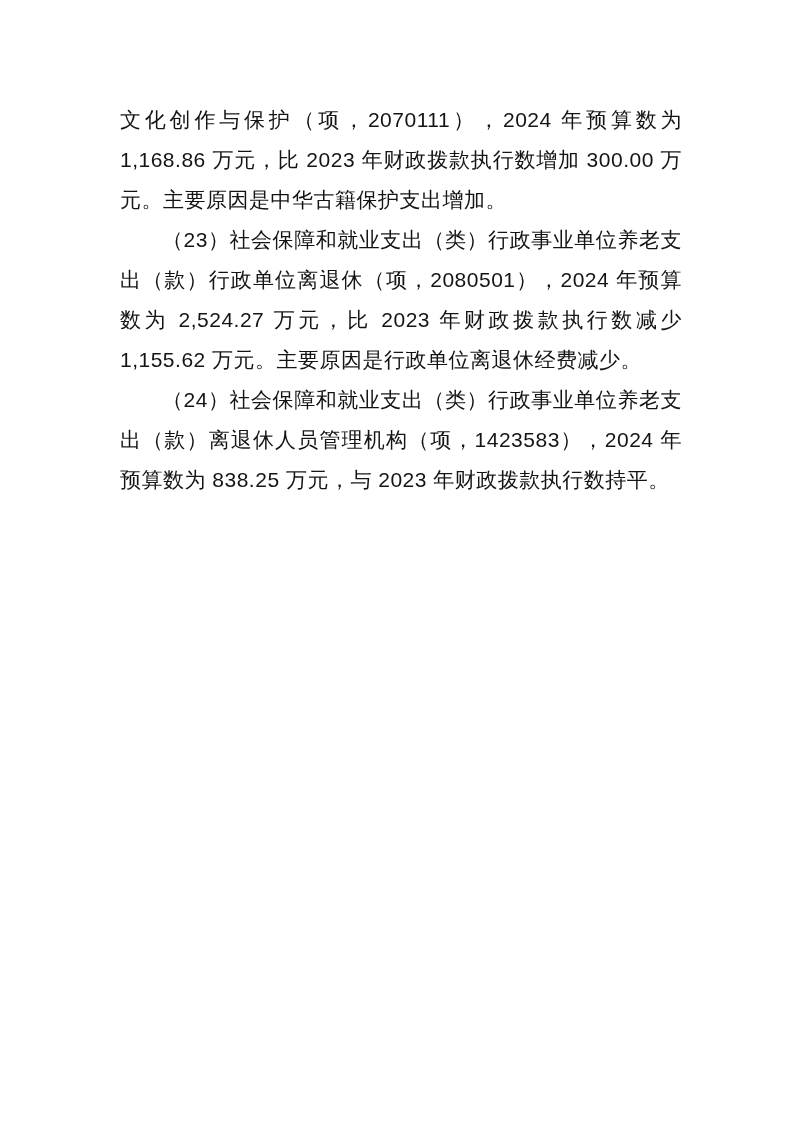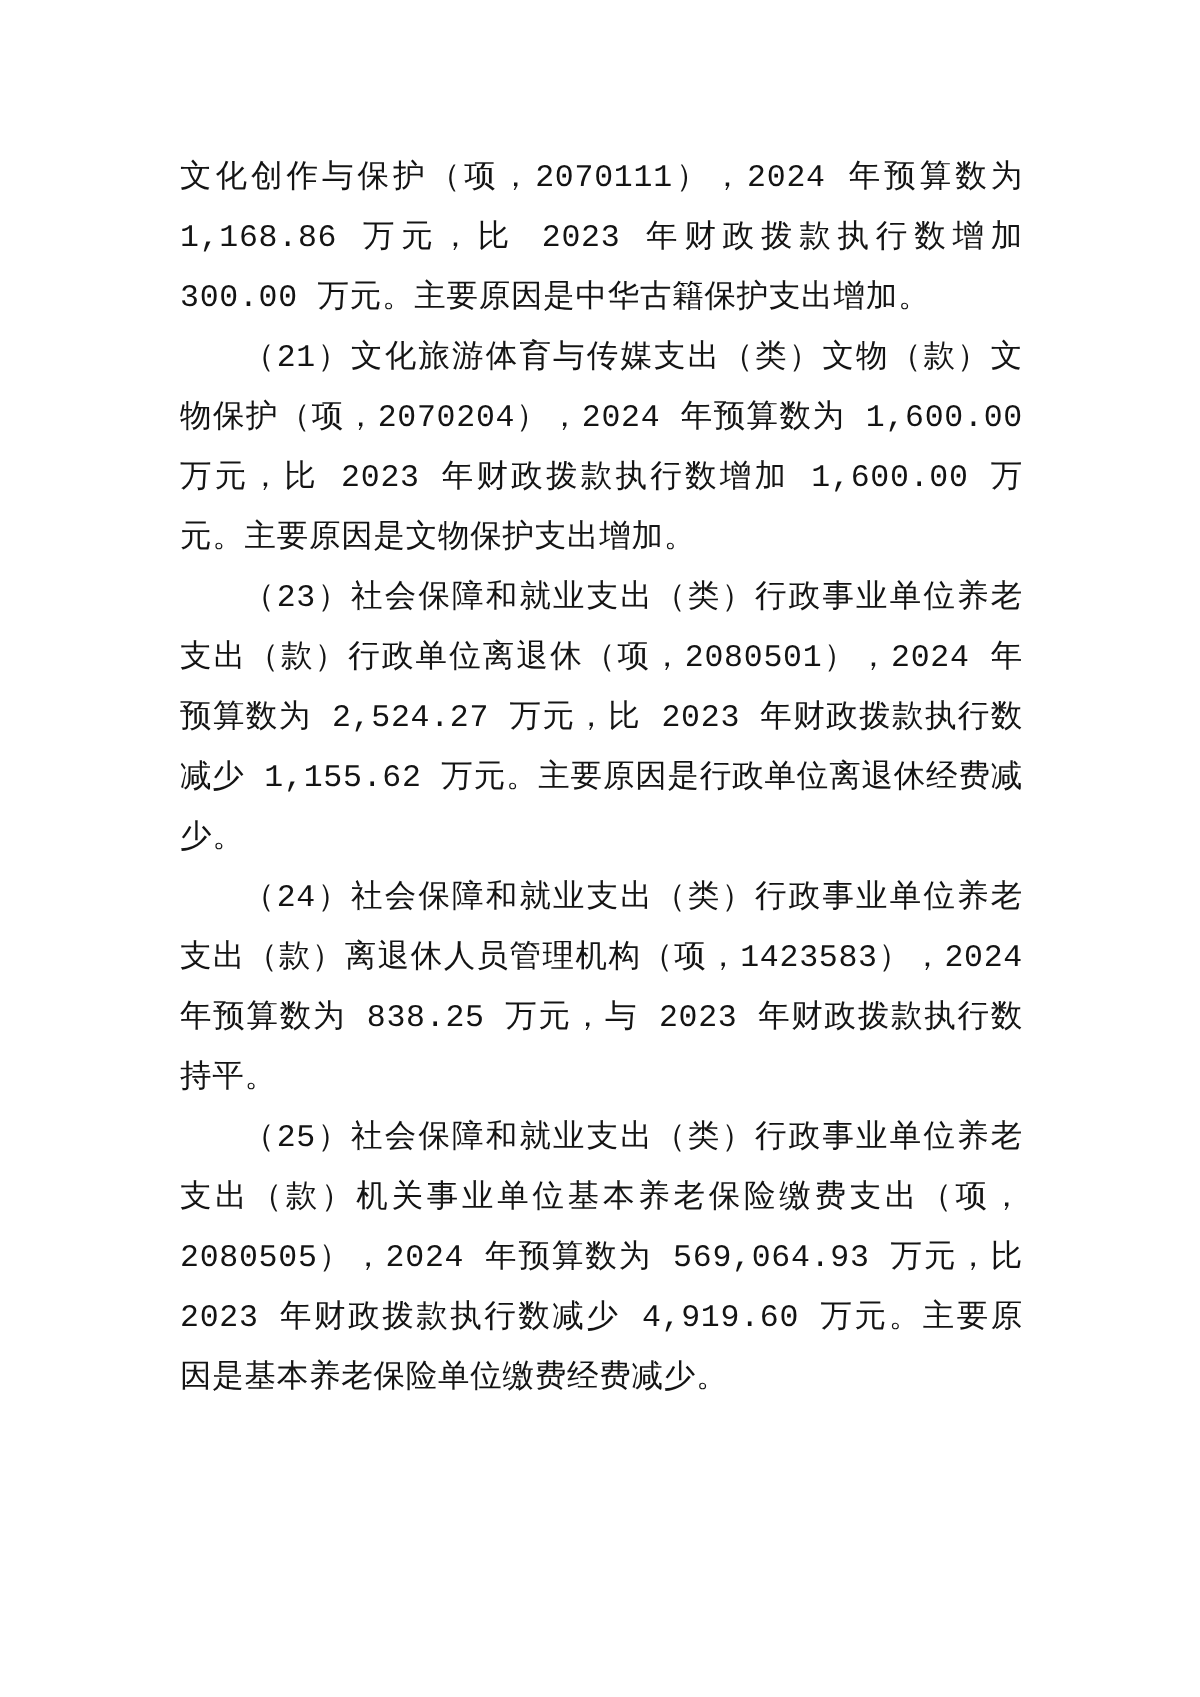--- a/index.html
+++ b/index.html
@@ -6,21 +6,21 @@
     margin: 0;
     padding: 0;
     background: #ffffff;
   }
   .page {
     position: relative;
     width: 800px;
     height: 942px;
     background: #ffffff;
     overflow: hidden;
-    font-family: Liberation Mono, monospace;
+    font-family: Liberation Sans, sans-serif;
     color: #141414;
   }
   .text-block {
     position: absolute;
     top: 100px;
     left: 120px;
     width: 562px;
     font-size: 21px;
     line-height: 40px;
     text-align: justify;
@@ -45,21 +45,19 @@
     color: #333333;
     letter-spacing: 1px;
   }
 </style>
 </head>
 <body>
 
 <div class="page">
   <div class="text-block">
     <p class="para">文化创作与保护（项，2070111），2024 年预算数为 1,168.86 万元，比 2023 年财政拨款执行数增加 300.00 万元。主要原因是中华古籍保护支出增加。</p>
-    <p class="para indent">（21）文化旅游体育与传媒支出（类）文物（款）文物保护（项，2070204），2024 年预算数为 1,600.00 万元，比 2023 年财政拨款执行数增加 1,600.00 万元。主要原因是文物保护支出增加。</p>
     <p class="para indent">（23）社会保障和就业支出（类）行政事业单位养老支出（款）行政单位离退休（项，2080501），2024 年预算数为 2,524.27 万元，比 2023 年财政拨款执行数减少 1,155.62 万元。主要原因是行政单位离退休经费减少。</p>
     <p class="para indent">（24）社会保障和就业支出（类）行政事业单位养老支出（款）离退休人员管理机构（项，1423583），2024 年预算数为 838.25 万元，与 2023 年财政拨款执行数持平。</p>
-    <p class="para indent">（25）社会保障和就业支出（类）行政事业单位养老支出（款）机关事业单位基本养老保险缴费支出（项，2080505），2024 年预算数为 569,064.93 万元，比 2023 年财政拨款执行数减少 4,919.60 万元。主要原因是基本养老保险单位缴费经费减少。</p>
   </div>
   <div class="footer">
     <span class="page-num">28</span>
   </div>
 </div>
 
 </body></html>

